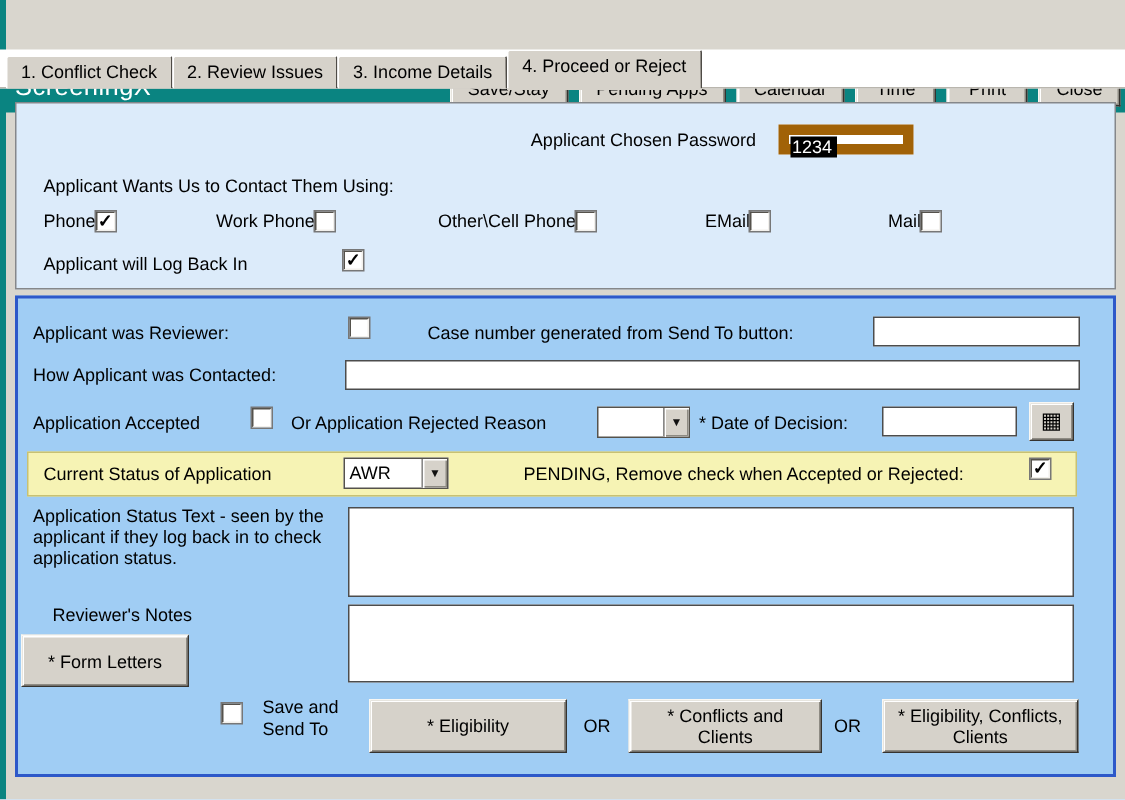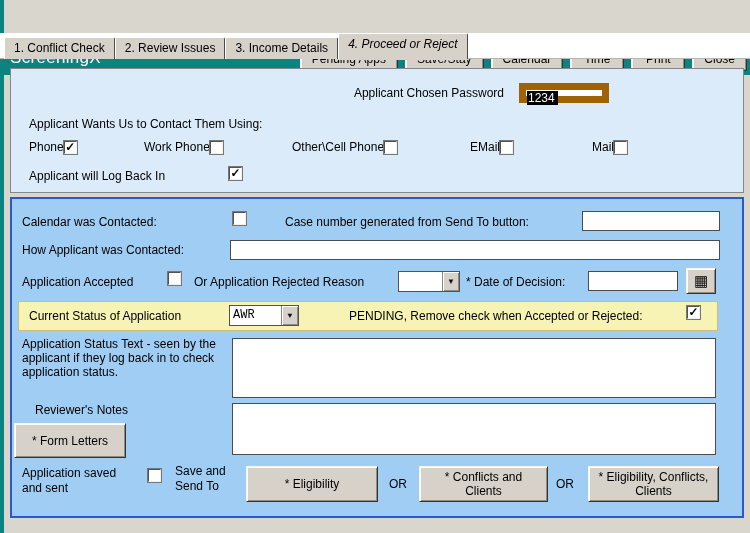--- a/index.html
+++ b/index.html
@@ -18,21 +18,21 @@
              box-shadow:inset 1px 1px 0 #ffffff, inset -1px -1px 0 #8e8b83;
              font-family:"Liberation Sans",sans-serif; font-size:12px; color:#000;
              height:24px; padding:0 11px; min-width:54px; cursor:default; white-space:nowrap; }
 
   
   .tabstrip { position:absolute; left:0; top:33px; width:750px; height:26px; background:#ffffff; }
   .tabstrip::after { content:""; position:absolute; left:0; bottom:0; width:750px; height:1px; background:#b9b6ae; }
   .tabs { position:absolute; left:4px; bottom:0; display:flex; align-items:flex-end; }
   .tab { background:#d6d2ca; border:1px solid; border-color:#ffffff #4e4b46 #4e4b46 #ffffff; border-bottom:none;
          border-radius:2px 2px 0 0; height:22px; padding:3px 9px 0 9px; white-space:nowrap; z-index:1; }
-  .tab.active { height:26px; z-index:3; box-shadow:0 1px 0 #d6d2ca;font-style:italic; }
+  .tab.active { height:26px; z-index:3; box-shadow:0 1px 0 #d6d2ca; }
 
   
   .upper-panel { position:absolute; left:10px; top:68px; width:734px; height:125px;
                  background:#dcebfa; border:1px solid #85878a; }
   .lower-panel { position:absolute; left:10px; top:197px; width:734px; height:321px;
                  background:#a0cdf4; border:2px solid #2d58c9; }
 
   .lbl { position:absolute; white-space:nowrap; }
 
   
@@ -67,22 +67,22 @@
 </style>
 </head>
 <body>
 
 <div class="window">
   <div class="frame-left"></div>
 
   <div class="header">
     <div class="app-title">ScreeningX</div>
     <div class="header-buttons">
+      <button class="win-btn">Save/Stay</button>
       <button class="win-btn">Pending Apps</button>
-      <button class="win-btn">Save/Stay</button>
       <button class="win-btn">Calendar</button>
       <button class="win-btn">Time</button>
       <button class="win-btn">Print</button>
       <button class="win-btn">Close</button>
     </div>
   </div>
 
   <div class="tabstrip">
     <div class="tabs">
       <div class="tab">1. Conflict Check</div>
@@ -120,58 +120,57 @@
       <span>Mail</span>
       <span class="checkbox"></span>
     </div>
 
     <div class="lbl" style="left:18px; top:100px;">Applicant will Log Back In</div>
     <span class="checkbox checked" style="left:218px; top:98px;">✓</span>
   </div>
 
   <div class="lower-panel">
 
-    <div class="lbl" style="left:10px; top:16px;">Calendar was Contacted:</div>
+    <div class="lbl" style="left:10px; top:16px;">Applicant was Reviewer:</div>
     <span class="checkbox" style="left:221px; top:13px;"></span>
     <div class="lbl" style="left:273px; top:16px;">Case number generated from Send To button:</div>
     <input class="tfield" style="left: 570px; top: 12px; width: 138px;" value="">
 
     <div class="lbl" style="left:10px; top:44px;">How Applicant was Contacted:</div>
     <input class="tfield" style="left: 218px; top: 41px; width: 490px;" value="">
 
     <div class="lbl" style="left:10px; top:76px;">Application Accepted</div>
     <span class="checkbox" style="left:156px; top:73px;"></span>
     <div class="lbl" style="left:182px; top:76px;">Or Application Rejected Reason</div>
     <div class="combo" style="left:386px; top:72px; width:62px;">
       <span class="val"></span>
       <span class="drop">▼</span>
     </div>
     <div class="lbl" style="left:454px; top:76px;">* Date of Decision:</div>
     <input class="tfield" style="left: 576px; top: 72px; width: 90px;" value="">
     <button class="gray-btn" style="left:674px; top:69px; width:30px; height:26px; font-size:15px;">▦</button>
 
     <div class="status-row">
       <div class="lbl" style="left:10px; top:7px;">Current Status of Application</div>
-      <div class="combo" style="left:210px; top:3px; width:70px;font-family:Liberation Mono, monospace;">
+      <div class="combo" style="left:210px; top:3px; width:70px;">
         <span class="val">AWR</span>
         <span class="drop">▼</span>
       </div>
       <div class="lbl" style="left:330px; top:7px;">PENDING, Remove check when Accepted or Rejected:</div>
       <span class="checkbox checked" style="left:668px; top:4px;">✓</span>
     </div>
 
     <div class="lbl" style="left:10px; top:138px; width:208px; white-space:normal; line-height:14px;">Application Status Text - seen by the applicant if they log back in to check application status.</div>
     <textarea class="tfield" style="left: 220px; top: 139px; width: 484px; height: 60px;"></textarea>
 
     <div class="lbl" style="left:10px; top:204px;margin-left:13px;">Reviewer's Notes</div>
     <textarea class="tfield" style="left: 220px; top: 204px; width: 484px; height: 52px;"></textarea>
 
     <button class="gray-btn" style="left:2px; top:224px; width:112px; height:35px;">* Form Letters</button>
 
-    <div class="lbl" style="left:10px; top:267px; width:102px; white-space:normal; line-height:15px;">Application saved and sent</div>
     <span class="checkbox" style="left:136px; top:270px;"></span>
     <div class="lbl" style="left:163px; top:265px; width:62px; white-space:normal; line-height:15px;">Save and Send To</div>
     <button class="gray-btn" style="left:234px; top:267px; width:132px; height:36px;">* Eligibility</button>
     <div class="lbl" style="left:377px; top:278px;">OR</div>
     <button class="gray-btn" style="left:407px; top:267px; width:129px; height:36px; padding:0 8px;">* Conflicts and Clients</button>
     <div class="lbl" style="left:544px; top:278px;">OR</div>
     <button class="gray-btn" style="left:576px; top:267px; width:131px; height:36px; padding:0 6px;">* Eligibility, Conflicts, Clients</button>
   </div>
 </div>
 

